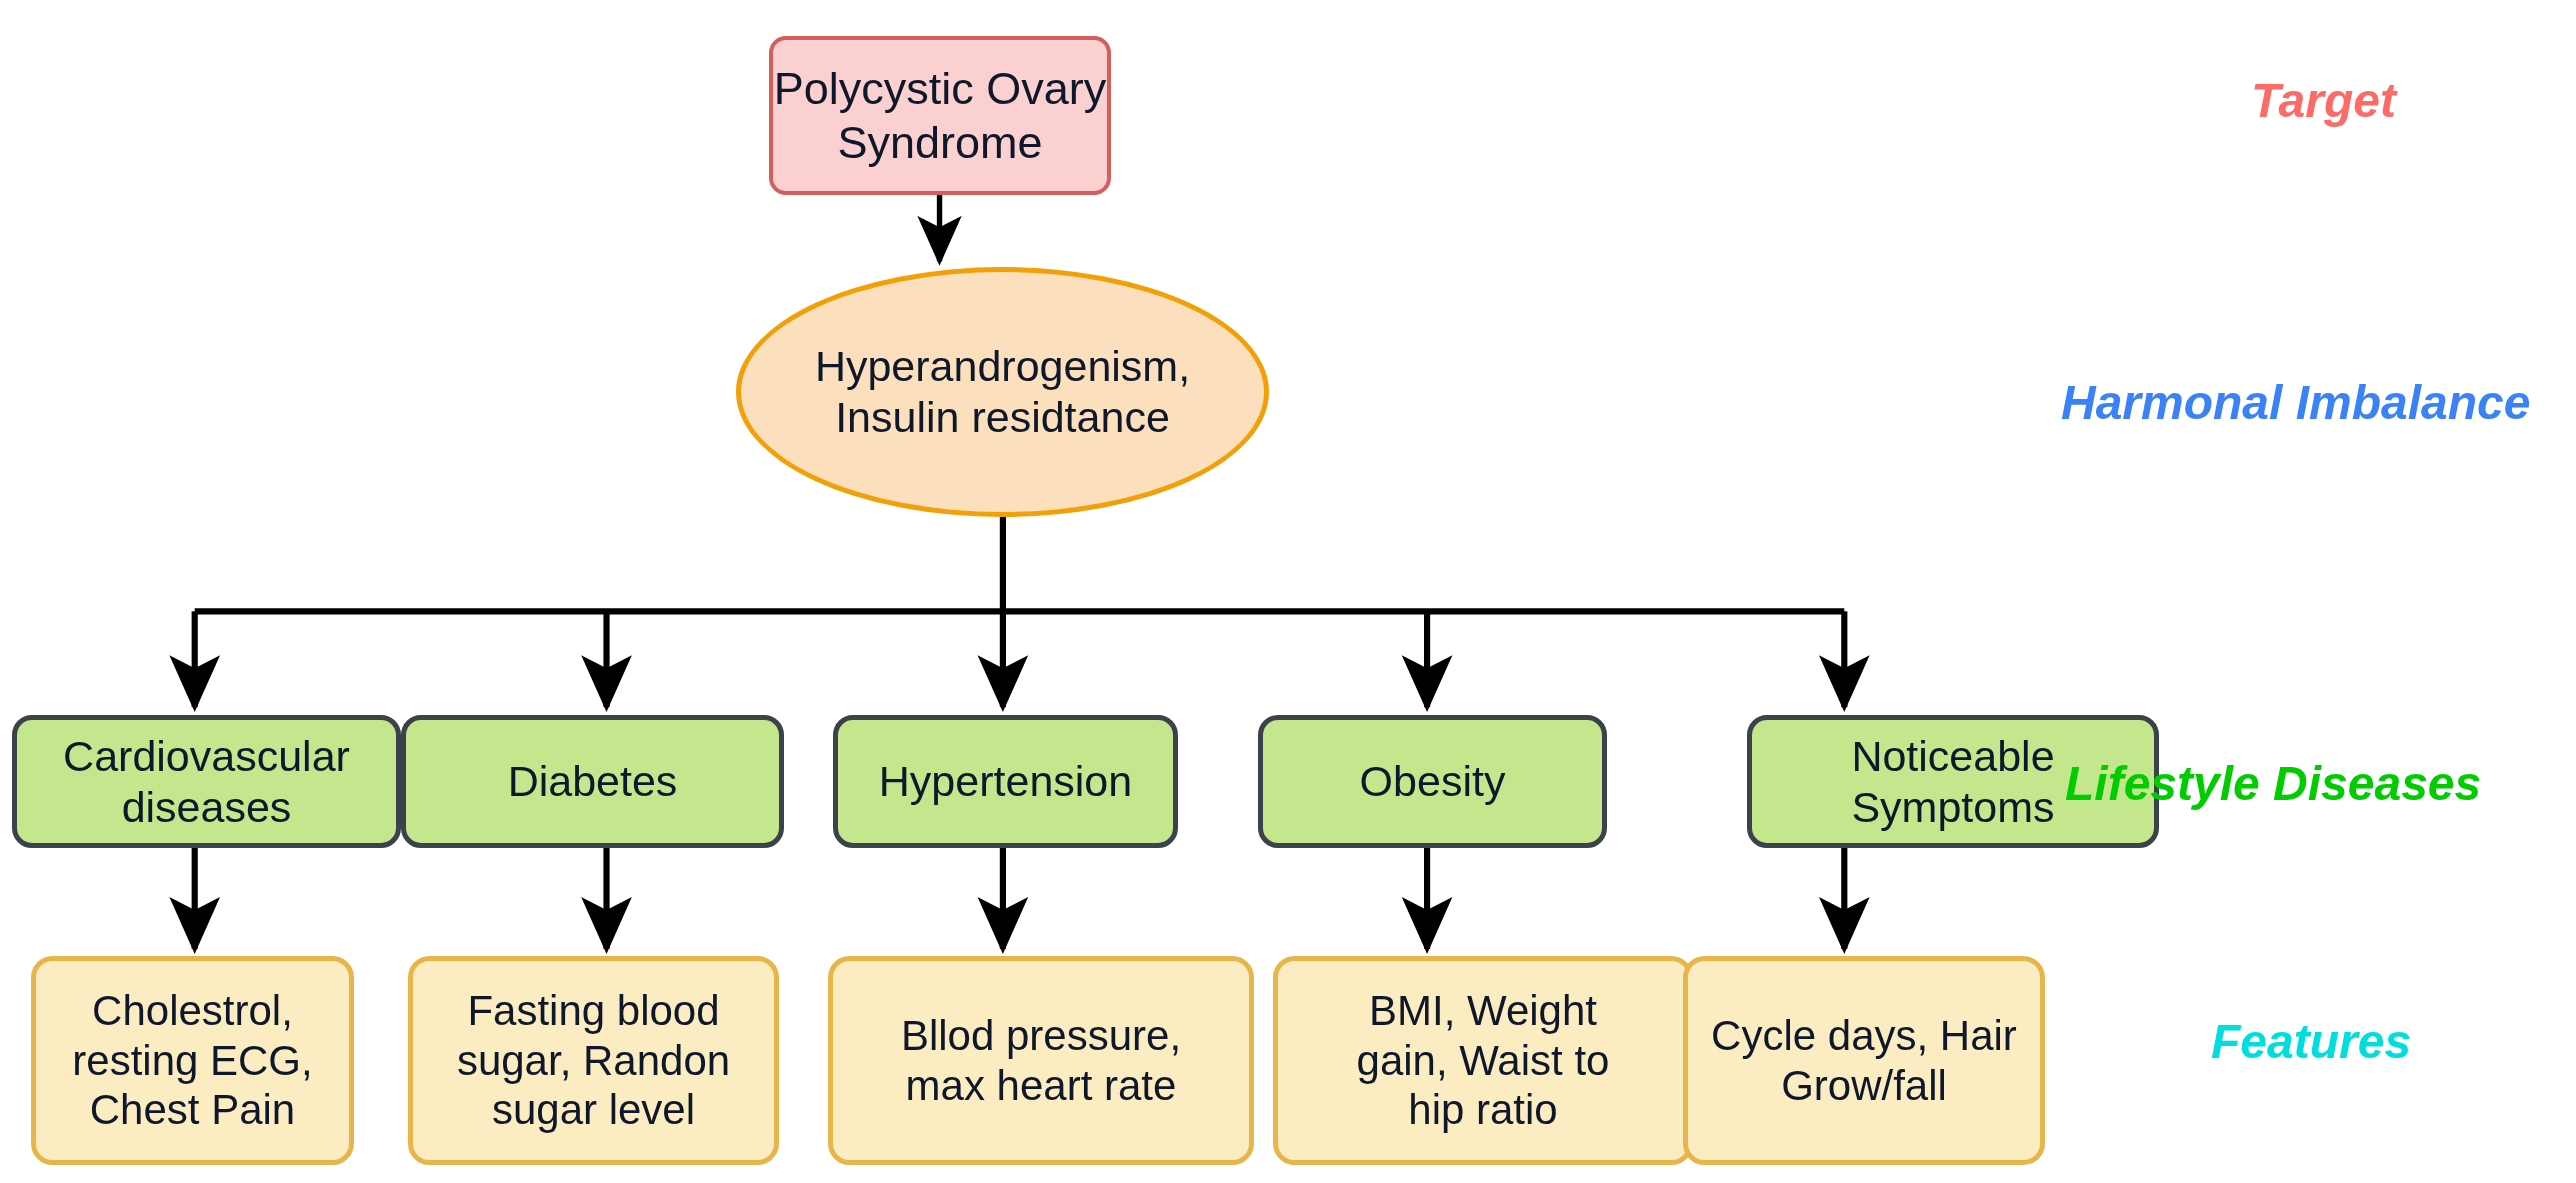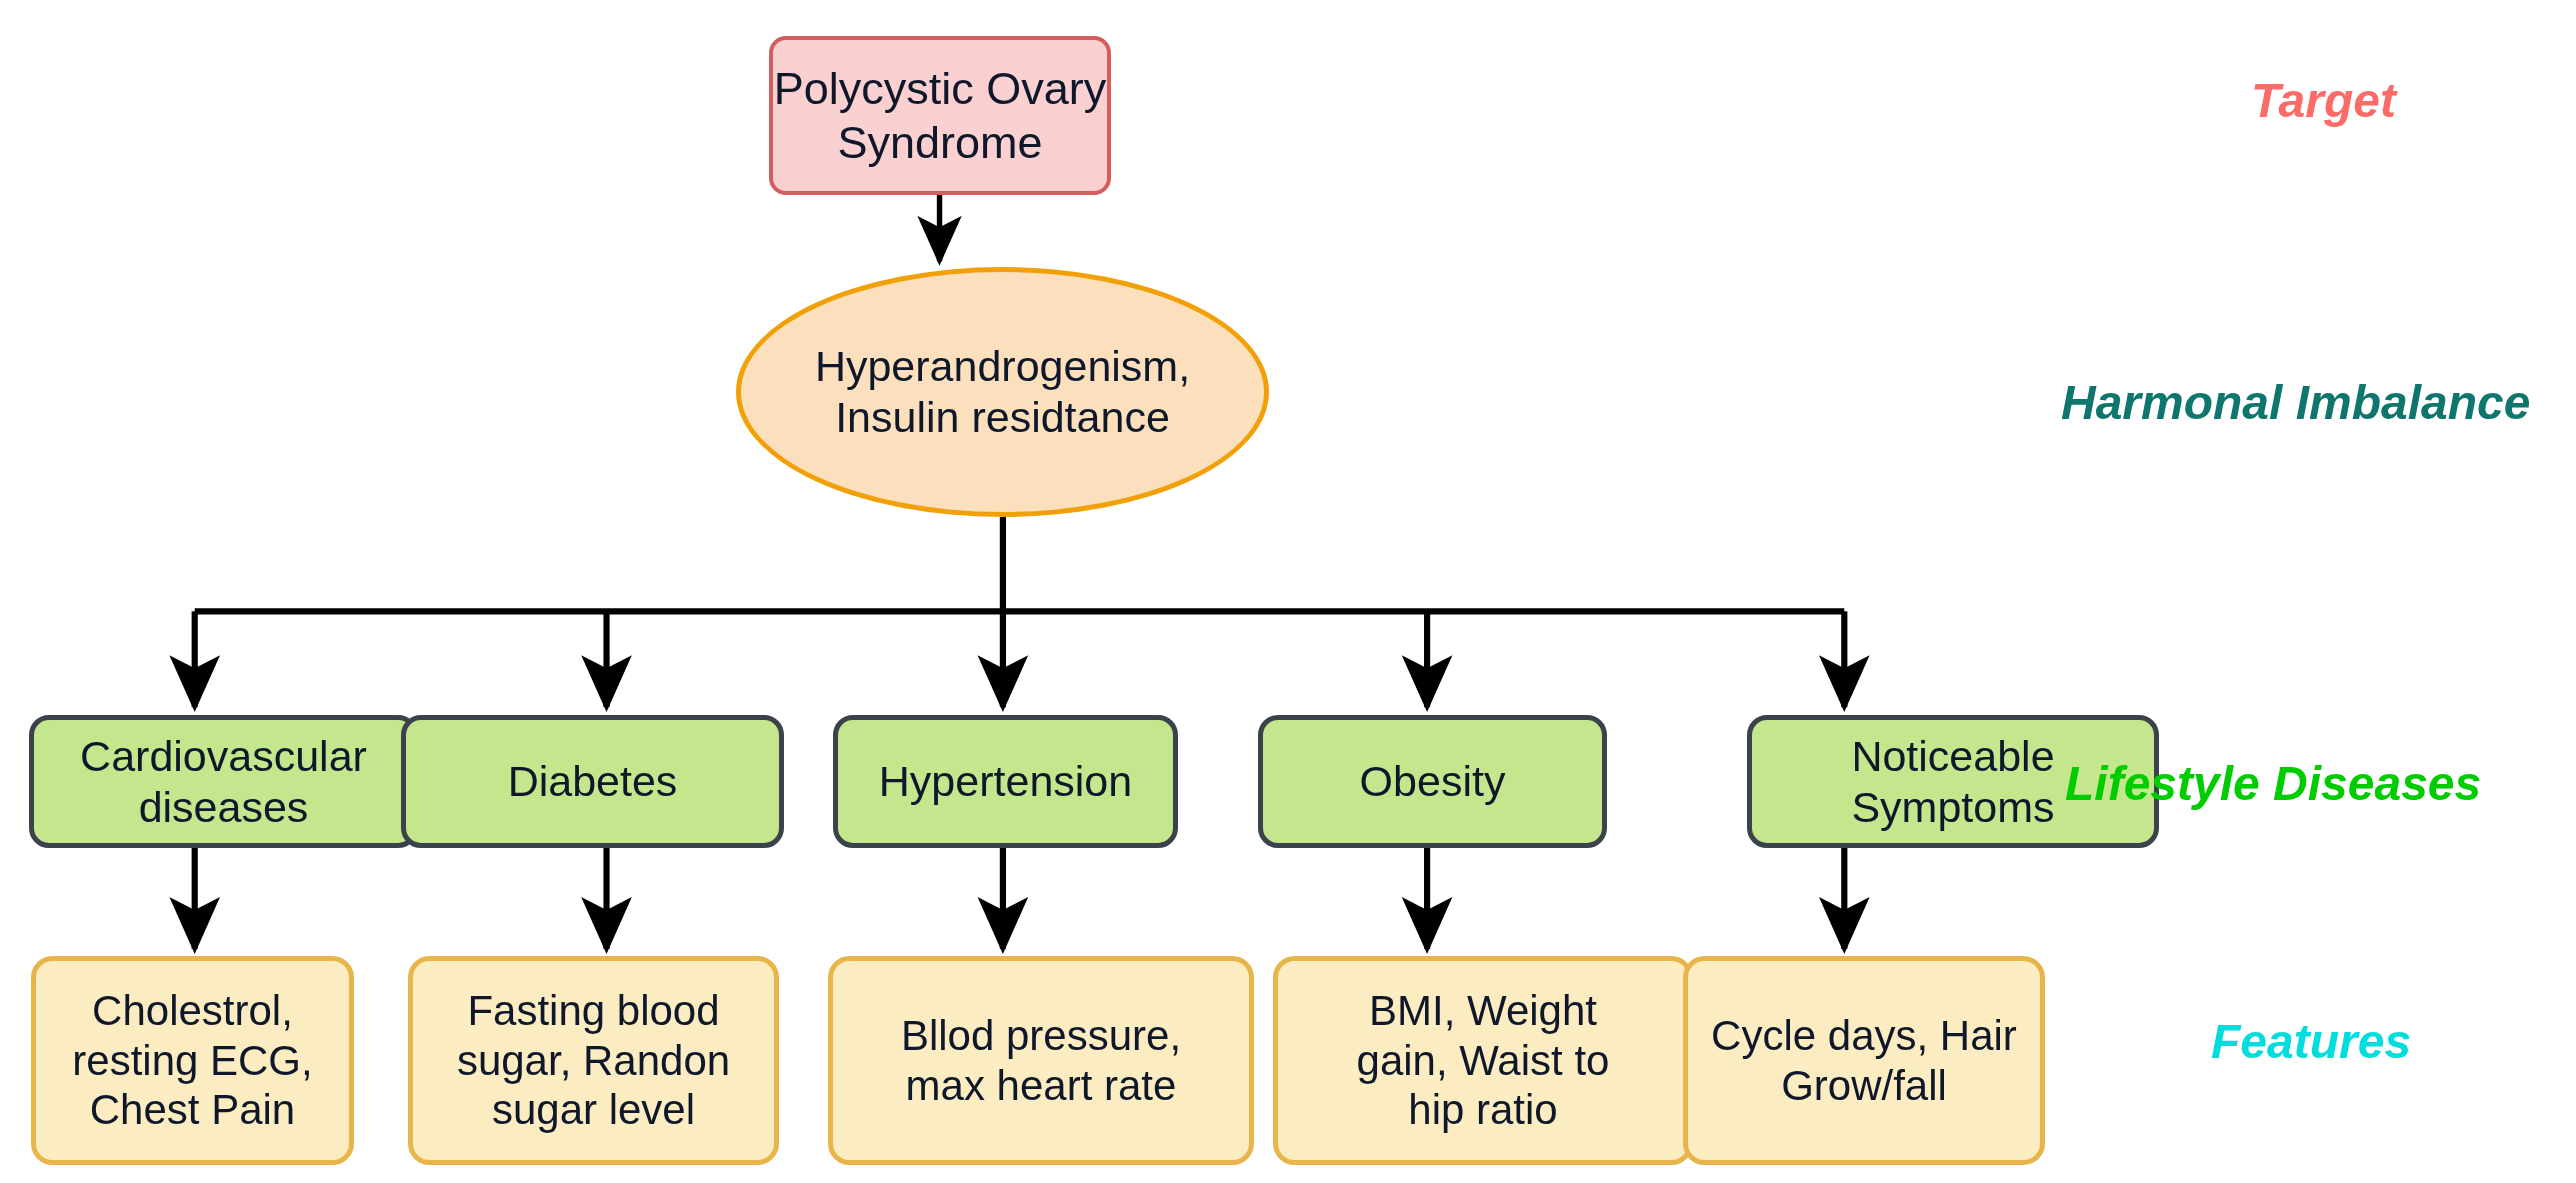--- a/index.html
+++ b/index.html
@@ -65,21 +65,21 @@
     height: 133px;
   }
   .node-feature {
     border: 5.4px solid #e8b54a;
     background: #fcecc2;
     border-radius: 21.6px;
     font-size: 42px;
     top: 956px;
     height: 209px;
   }
-  .col-1 { left: 29px;   width: 389px; }
+  .col-1 { left: 12px;   width: 389px; }
   .col-2 { left: 401px;  width: 383px; }
   .col-3 { left: 833px; width: 345px; }
   .col-4 { left: 1258px; width: 349px; }
   .col-5 { left: 1703px; width: 412px; margin-left: 44px; }
   .f-col-1 { left: 31px;   width: 323px; }
   .f-col-2 { left: 408px;  width: 371px; }
   .f-col-3 { left: 828px; width: 426px; }
   .f-col-4 { left: 1273px; width: 420px; }
   .f-col-5 { left: 1683px; width: 362px; }
   .lane-label {
@@ -148,18 +148,18 @@
 sugar level</div>
   <div class="node node-feature f-col-3">Bllod pressure,
 max heart rate</div>
   <div class="node node-feature f-col-4">BMI, Weight
 gain, Waist to
 hip ratio</div>
   <div class="node node-feature f-col-5">Cycle days, Hair
 Grow/fall</div>
 
   <div class="lane-label lane-target" style="color: rgb(251, 107, 104);">Target</div>
-  <div class="lane-label lane-hormonal" style="color: #0f766e; font-style: italic;">Harmonal Imbalance</div>
+  <div class="lane-label lane-hormonal" style="color: #3b82f6; font-style: italic;">Harmonal Imbalance</div>
   <div class="lane-label lane-lifestyle" style="color: rgb(0, 204, 0);">Lifestyle Diseases</div>
   <div class="lane-label lane-features" style="color: rgb(0, 221, 221);">Features</div>
 
 </div>
 
 
 </body></html>

